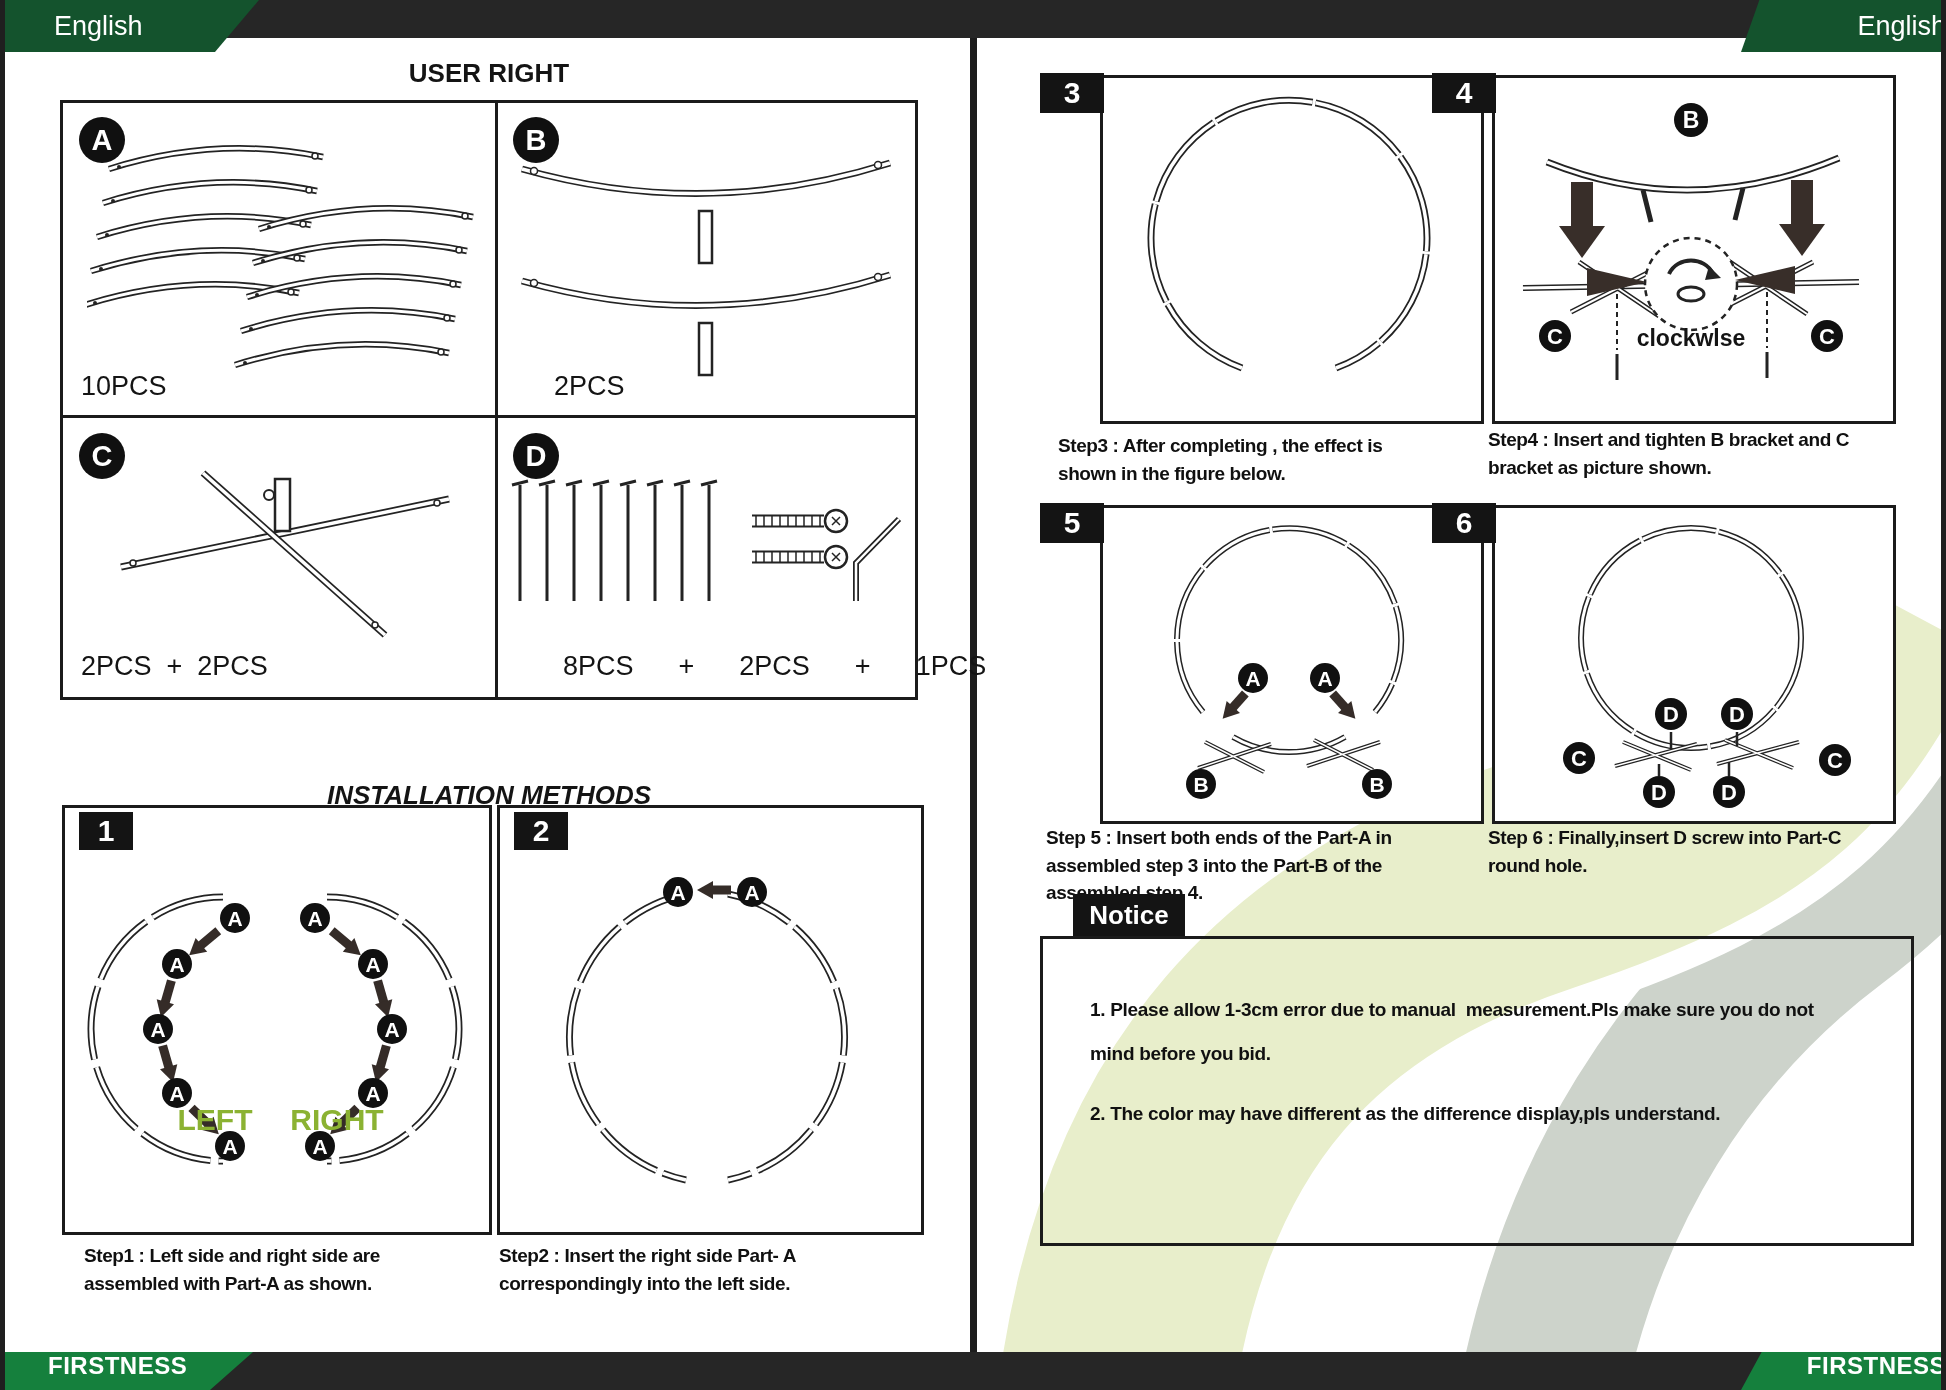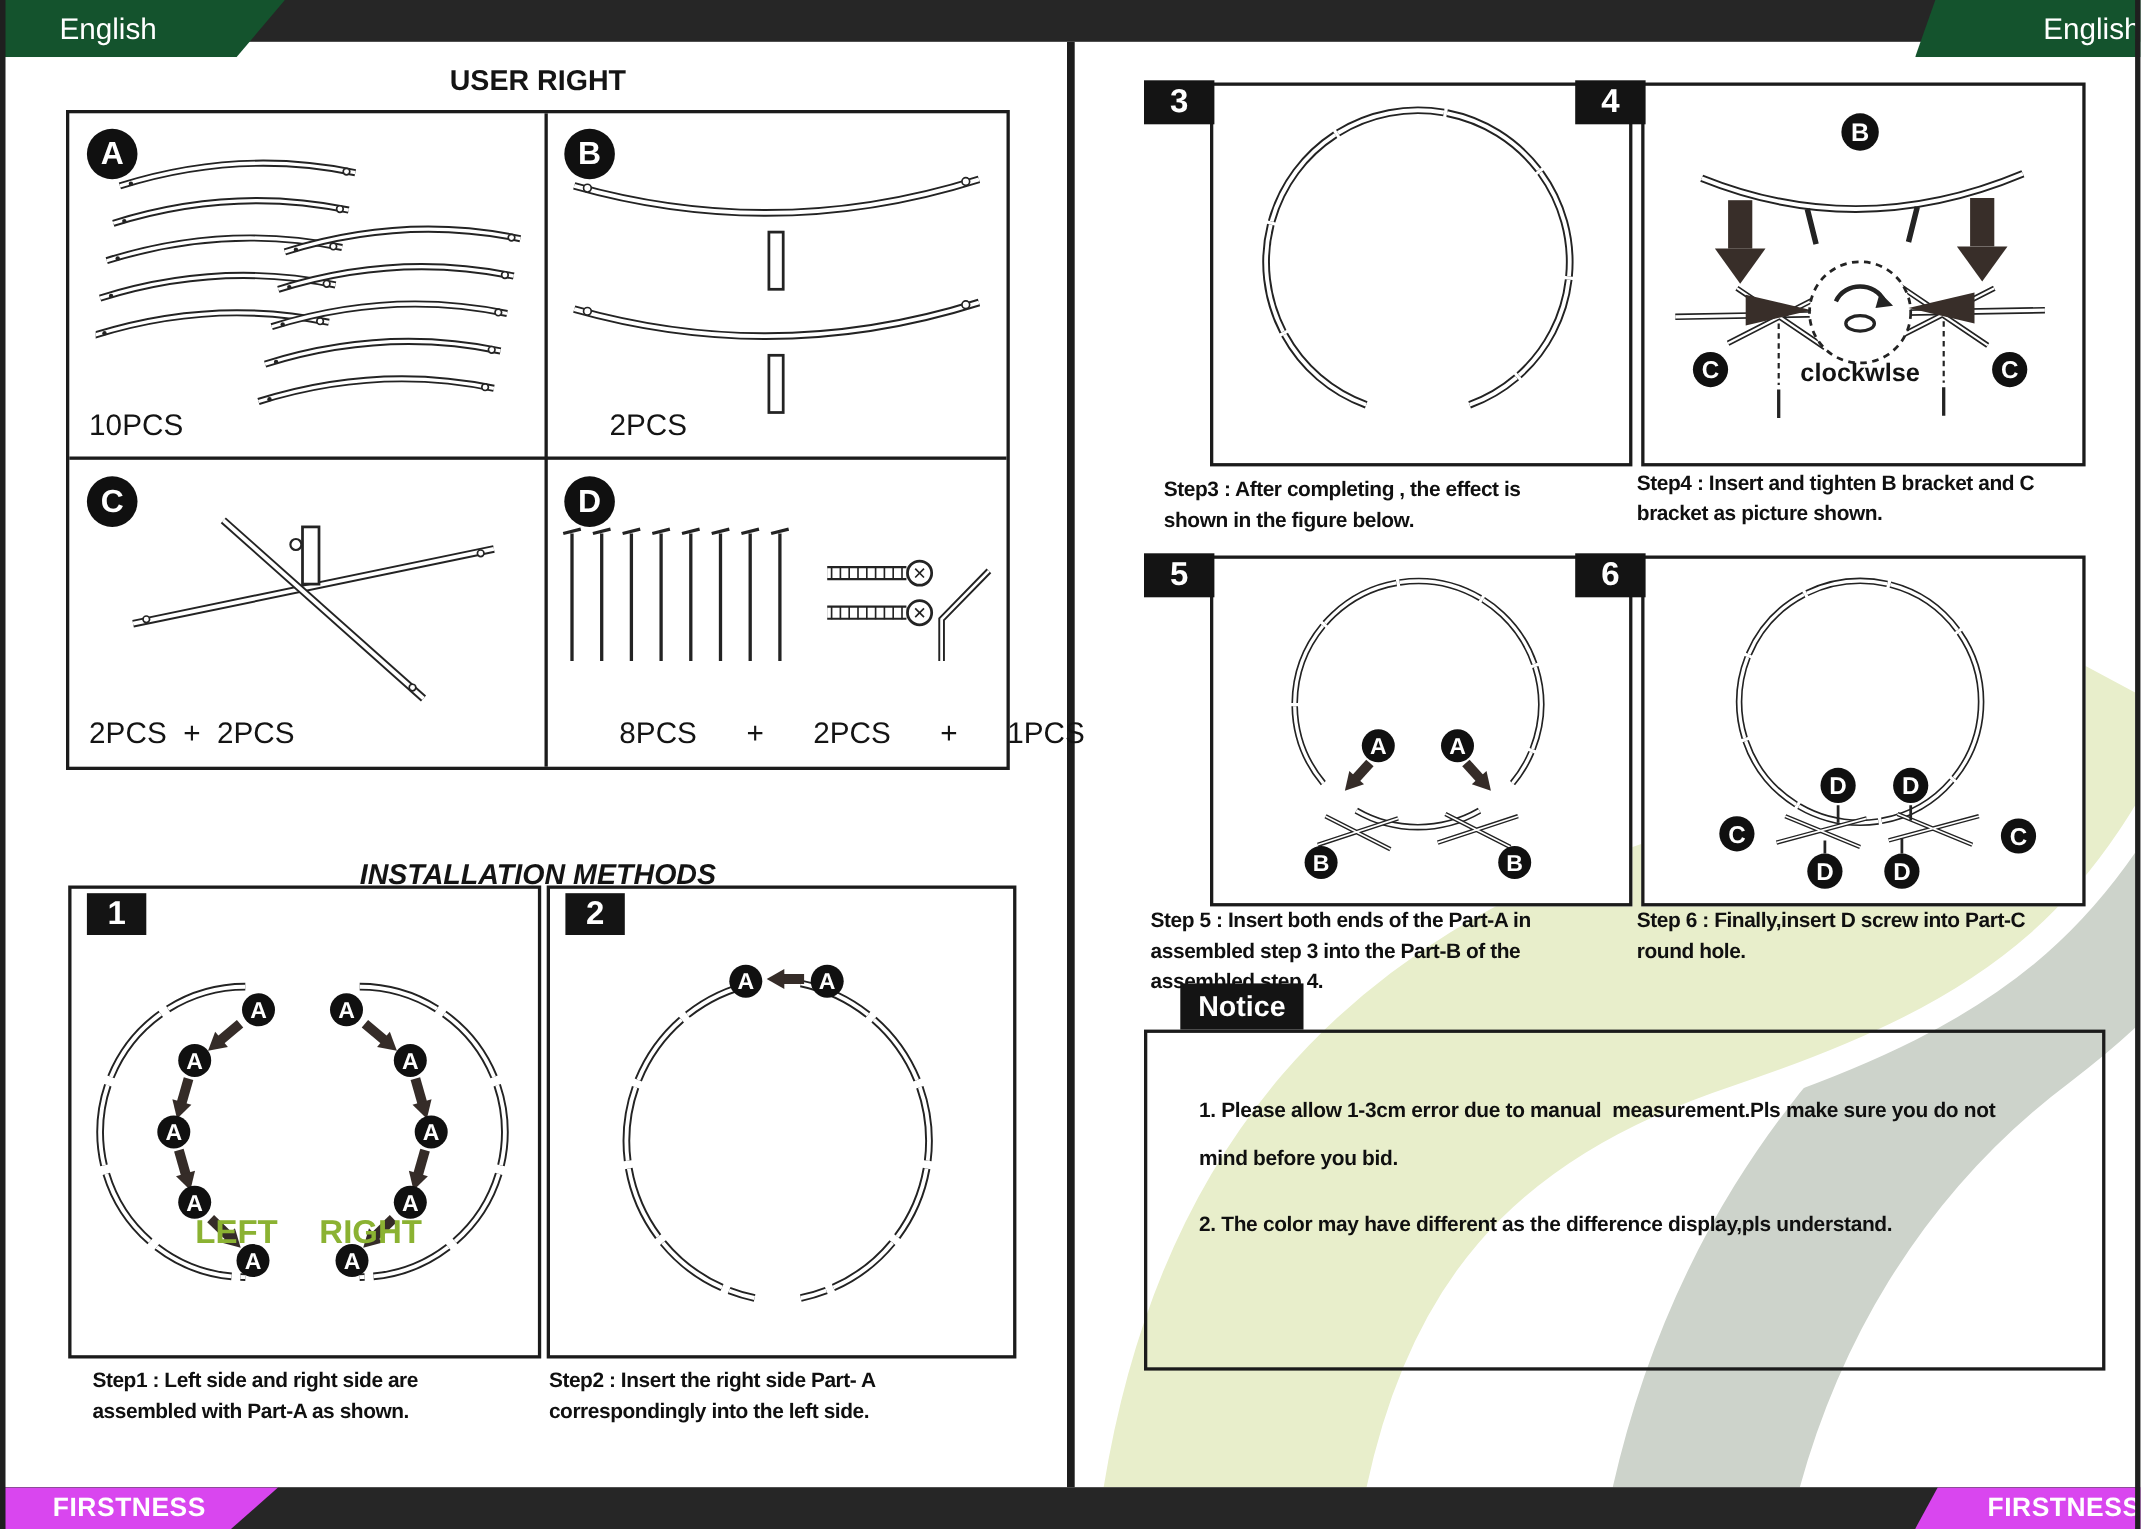--- a/index.html
+++ b/index.html
@@ -2,22 +2,22 @@
 <html><head>
 <meta charset="utf-8">
 <style>
   html,body{margin:0;padding:0;background:#888;}
   .sheet{position:relative;width:1946px;height:1390px;background:#fff;overflow:hidden;
          font-family:"Liberation Sans",sans-serif;color:#141414;}
   .bar{position:absolute;left:0;width:100%;height:38px;background:#262626;z-index:5;}
   .edge{position:absolute;top:0;bottom:0;width:5px;background:#1f1f1f;z-index:8;}
   .banner{position:absolute;height:52px;background:#14532d;z-index:7;color:#fff;
           display:flex;align-items:center;font-size:27px;}
-  .fbanner{position:absolute;height:38px;background:#d946ef;z-index:7;color:#fff;
-          display:flex;align-items:center;font-size:24px;font-weight:bold;letter-spacing:.5px;}
+  .fbanner{position:absolute;height:38px;background:#15803d;z-index:7;color:#fff;
+          display:flex;font-size:24px;font-weight:bold;letter-spacing:.5px;}
   .divider{position:absolute;left:970px;top:38px;width:7px;height:1314px;background:#1c1c1c;z-index:2;}
   .box{position:absolute;border:3px solid #1b1b1b;background:#fff;z-index:2;}
   .box.clear{background:transparent;}
   .numbadge{position:absolute;background:#141414;color:#fff;font-weight:bold;font-size:30px;
             display:flex;align-items:center;justify-content:center;z-index:3;line-height:1;}
   .caption{position:absolute;font-weight:bold;font-size:19px;letter-spacing:-0.4px;color:#101010;
            white-space:pre-wrap;line-height:1.45;z-index:3;}
   .cbadge{position:absolute;width:46px;height:46px;border-radius:50%;background:#101010;color:#fff;
           font-weight:bold;font-size:29px;display:flex;align-items:center;justify-content:center;}
   .qty{position:absolute;font-size:27px;color:#141414;white-space:pre;}

